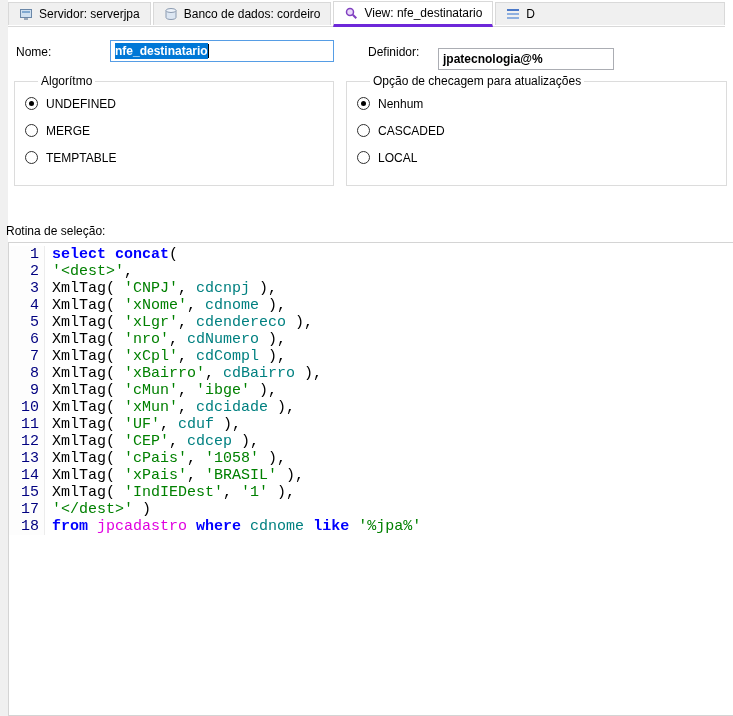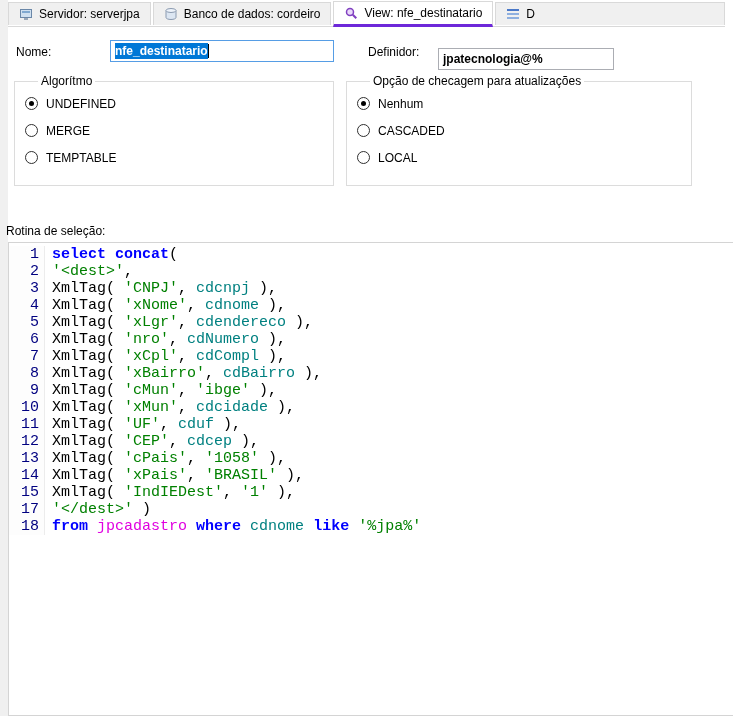--- a/index.html
+++ b/index.html
@@ -155,21 +155,21 @@
   <div class="radio-row">
     <span class="radio"></span>
     <span>MERGE</span>
   </div>
   <div class="radio-row">
     <span class="radio"></span>
     <span>TEMPTABLE</span>
   </div>
 </fieldset>
 
-<fieldset style="left:346px; top:74px; width:346px; height:112px;">
+<fieldset style="left:346px; top:74px; width:381px; height:112px;">
   <legend>Opção de checagem para atualizações</legend>
   <div class="radio-row">
     <span class="radio checked"></span>
     <span>Nenhum</span>
   </div>
   <div class="radio-row">
     <span class="radio"></span>
     <span>CASCADED</span>
   </div>
   <div class="radio-row">

